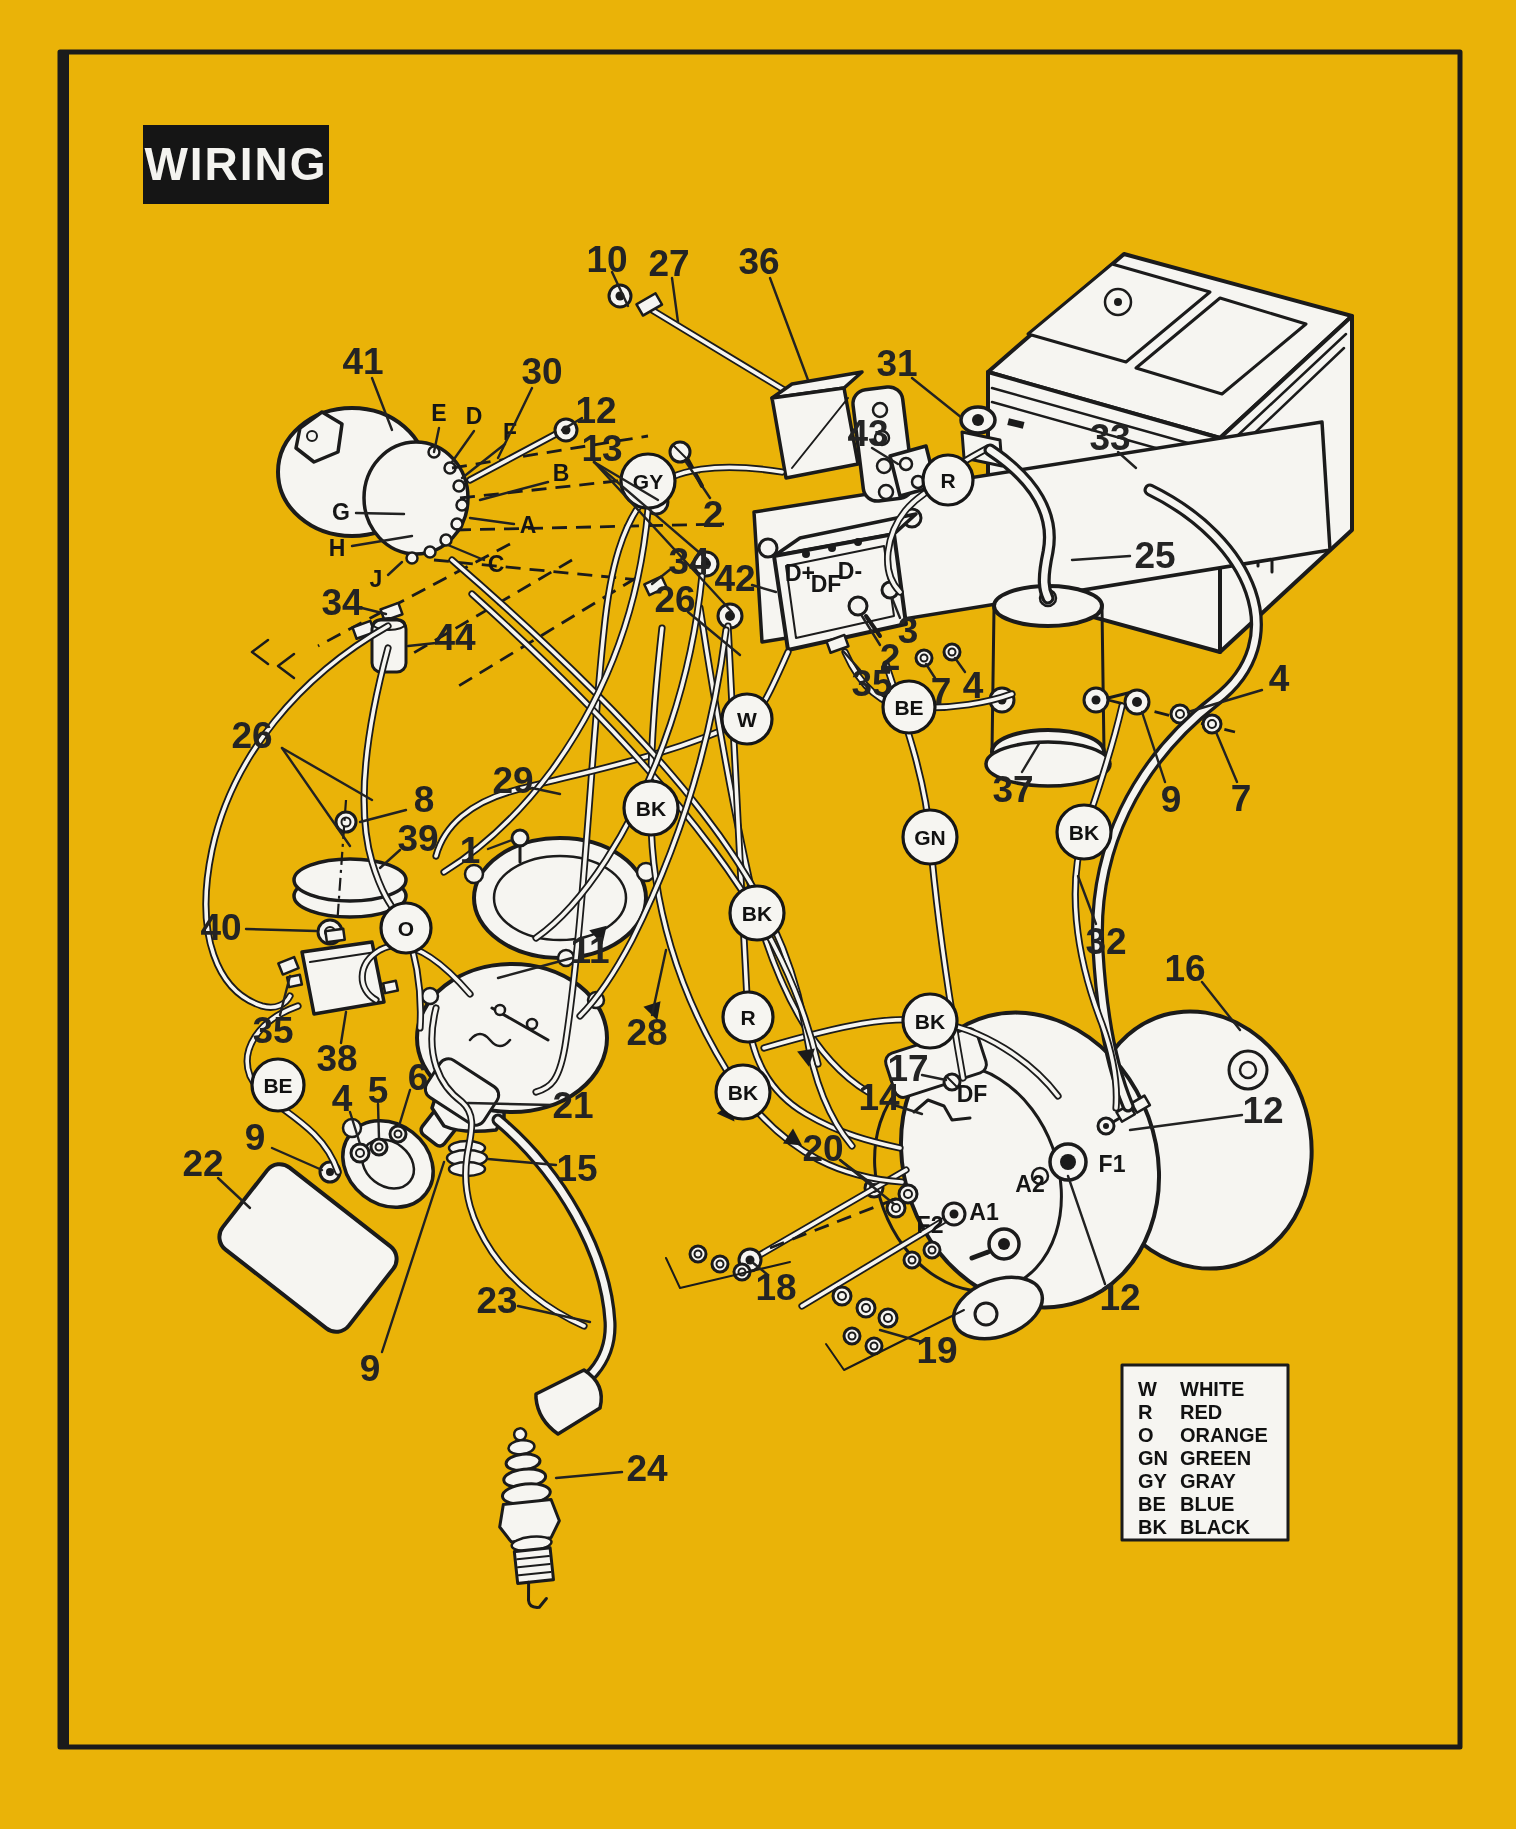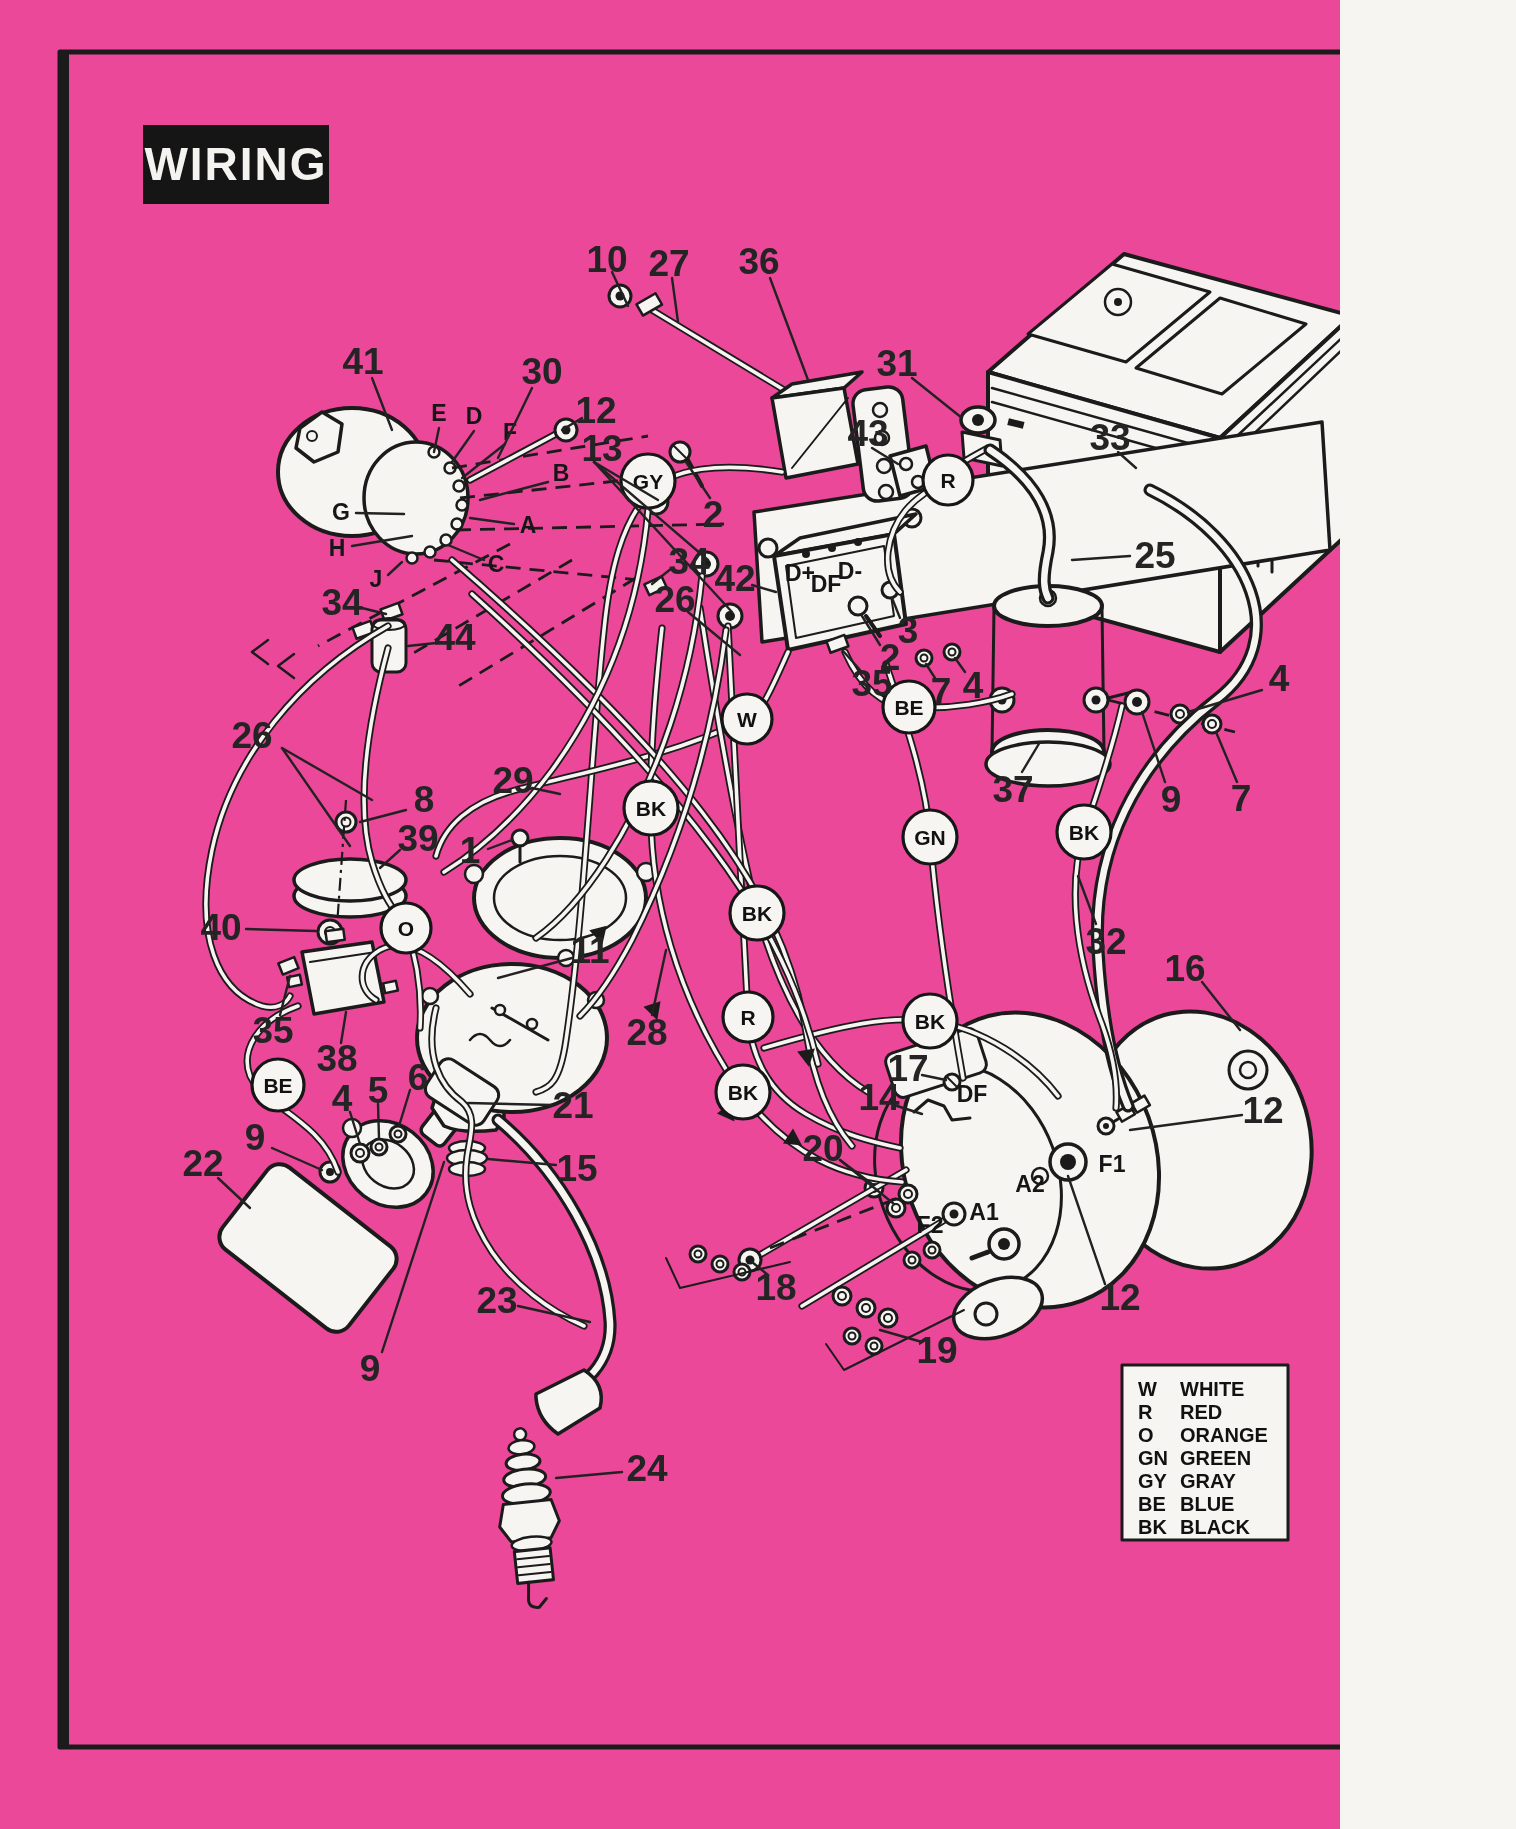--- a/index.html
+++ b/index.html
@@ -1,16 +1,16 @@
 <!DOCTYPE html>
 <html><head>
 <meta charset="utf-8">
 <style>
   html,body{margin:0;padding:0;background:#f6f5f1;}
-  .page{position:relative;width:1340px;height:1829px;background:#ec4899;overflow:hidden;}
+  .page{position:relative;width:1516px;height:1829px;background:#eab308;overflow:hidden;}
   svg{display:block;}
   .o{stroke:#1b1b1b;fill:none;stroke-linecap:round;stroke-linejoin:round;}
   .f{fill:#f6f5f1;stroke:#1b1b1b;stroke-linejoin:round;}
   .dk{fill:#1b1b1b;stroke:none;}
   .w2{stroke-width:2;} .w25{stroke-width:2.5;} .w3{stroke-width:3;} .w35{stroke-width:3.5;}
   .w4{stroke-width:4;} .w5{stroke-width:5;}
   .wire{stroke:#1b1b1b;fill:none;stroke-width:7.2;stroke-linecap:round;}
   .core{stroke:#f6f5f1;fill:none;stroke-width:3.6;stroke-linecap:round;}
   .cable{stroke:#1b1b1b;fill:none;stroke-width:13;stroke-linecap:round;}
   .ccore{stroke:#f6f5f1;fill:none;stroke-width:6.5;stroke-linecap:round;}

